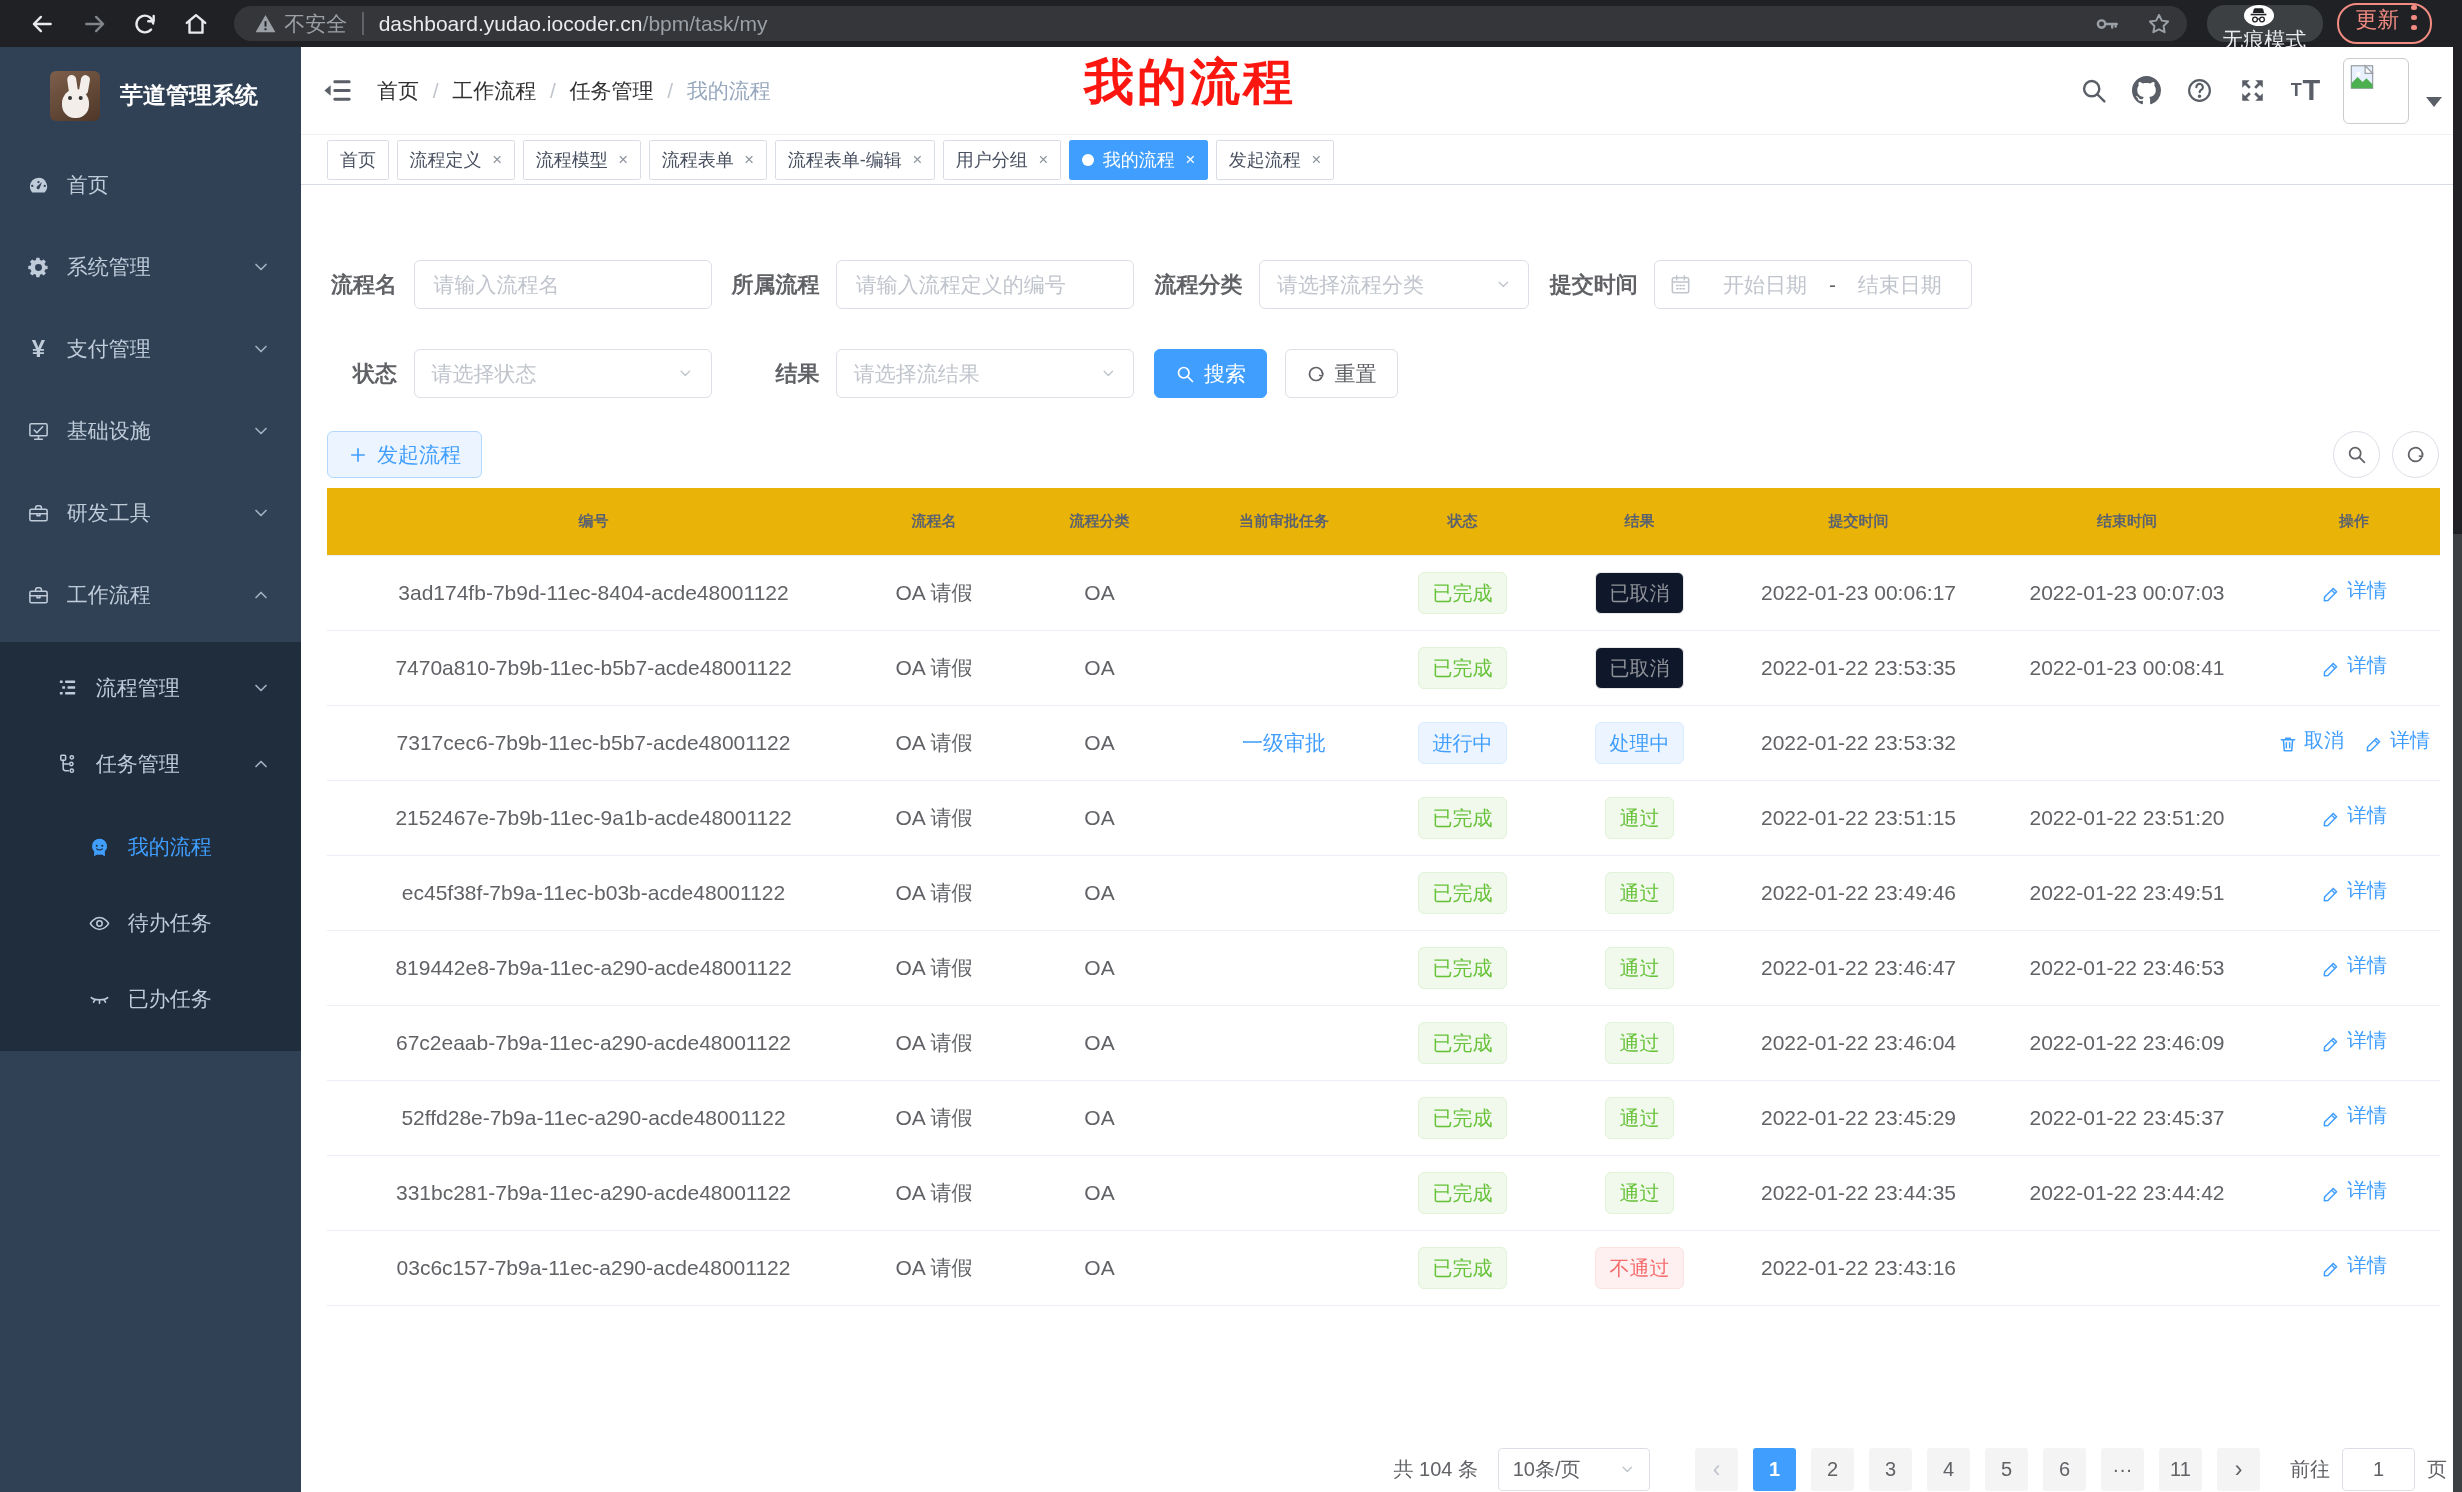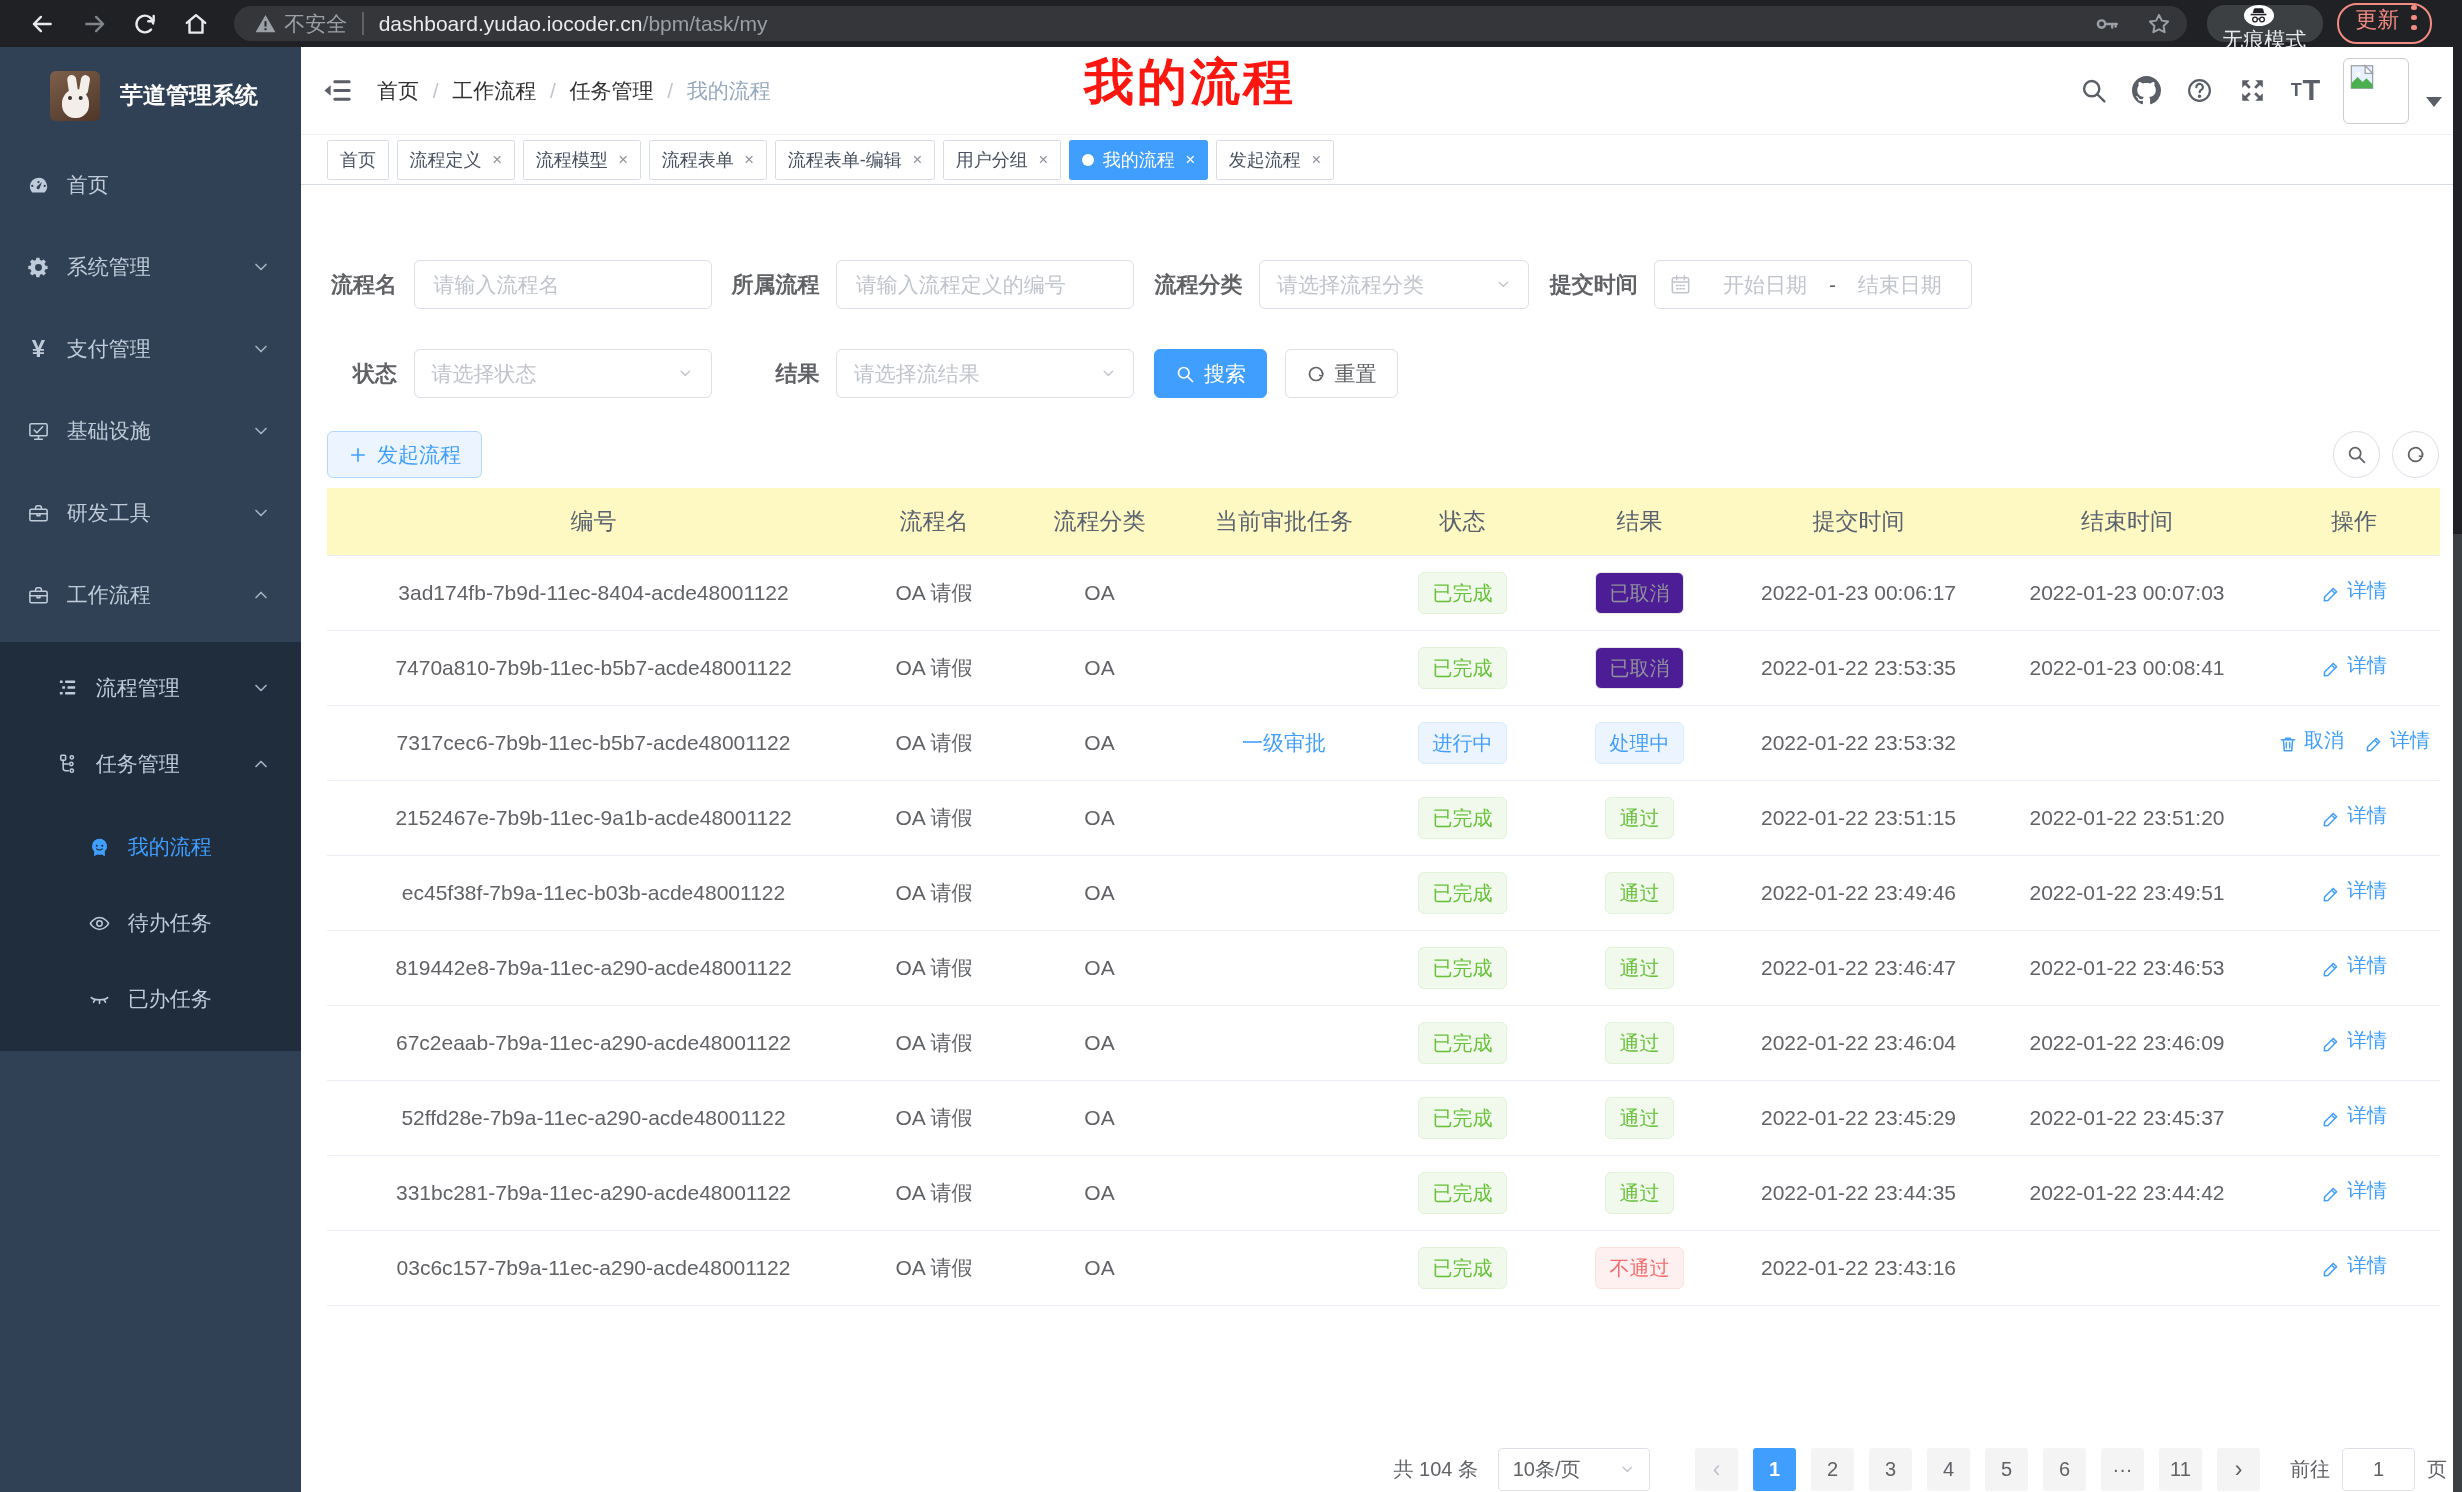--- a/index.html
+++ b/index.html
@@ -110,26 +110,26 @@
   .btn .bic{width:20px;height:20px;margin-right:9px;display:flex;align-items:center;justify-content:center}
   .btn .bic svg{width:20px;height:20px}
   
   .toolbar{position:absolute;left:26px;top:246px;width:2112px;display:flex;align-items:center;}
   .btn-create{background:#ecf5ff;border:1.5px solid #b3d8ff;color:#409eff;padding:0 20px;height:47px}
   .tool-right{margin-left:auto;display:flex;gap:12px}
   .circ-btn{width:47px;height:47px;border-radius:50%;border:1.5px solid #dcdfe6;background:#fff;color:#606266;display:flex;align-items:center;justify-content:center;cursor:pointer;box-sizing:border-box}
   .circ-btn svg{width:21px;height:21px}
   
   .tbl{position:absolute;left:26px;top:303px;width:2112px;border-collapse:collapse;table-layout:fixed;font-size:21px;color:#606266;}
-  .tbl th{background:#fef9c3;height:67px;font-weight:normal;color:#5a6270;border-bottom:1.5px solid #ebeef5;text-align:center;padding:0;font-size:23px}
+  .tbl th{background:#eab308;height:67px;font-weight:bold;color:#5a6270;border-bottom:1.5px solid #ebeef5;text-align:center;padding:0;font-size:15px}
   .tbl td{height:74px;border-bottom:1.5px solid #ebeef5;text-align:center;padding:0 4.6px;overflow:hidden;white-space:nowrap}
   .badge{display:inline-block;height:40px;line-height:40px;padding:0 13.7px;border-radius:6px;font-size:20px;border:1.5px solid transparent}
   .badge.success{color:#67c23a;background:#f0f9eb;border-color:#e1f3d8}
   .badge.primary{color:#409eff;background:#ecf5ff;border-color:#d9ecff}
-  .badge.info{color:#909399;background:#4c1d95;border-color:#e9e9eb}
+  .badge.info{color:#909399;background:#0f172a;border-color:#e9e9eb}
   .badge.danger{color:#f56c6c;background:#fef0f0;border-color:#fde2e2}
   .tlink{color:#409eff;cursor:pointer;display:inline-flex;align-items:flex-end;gap:6px;font-size:20px}
   .tlink svg{width:20px;height:20px}
   .task-link{color:#409eff;cursor:pointer}
   .actions{display:inline-flex;gap:20px;justify-content:center}
   
   .pager-row{position:absolute;right:15px;top:1263px;display:flex;align-items:center;font-size:20px;color:#606266;}
   .pg-total{margin-right:20px}
   .pg-size{width:152px;height:43px;border:1.5px solid #dcdfe6;border-radius:4.6px;display:flex;align-items:center;justify-content:space-between;padding:0 13.7px;box-sizing:border-box;cursor:pointer;margin-right:30px}
   .pg-btn{min-width:43px;height:43px;background:#f4f4f5;border-radius:3px;display:flex;align-items:center;justify-content:center;margin-left:15px;cursor:pointer;padding:0 4.6px;box-sizing:border-box}

